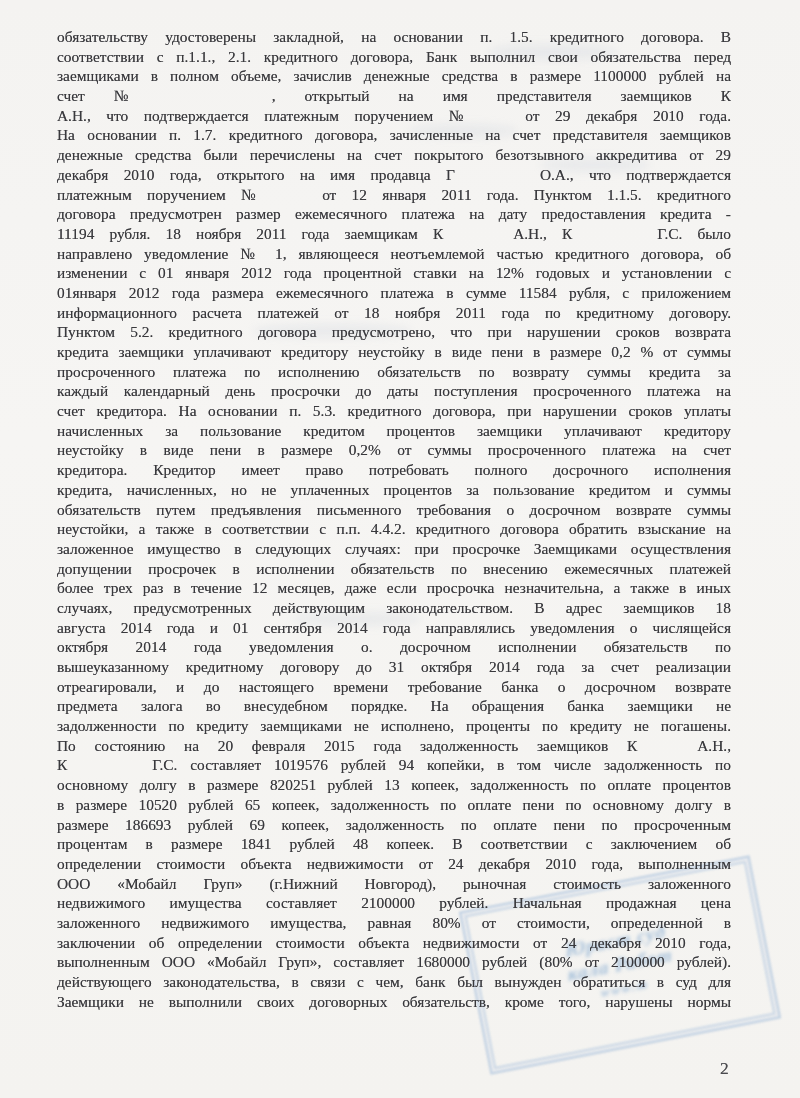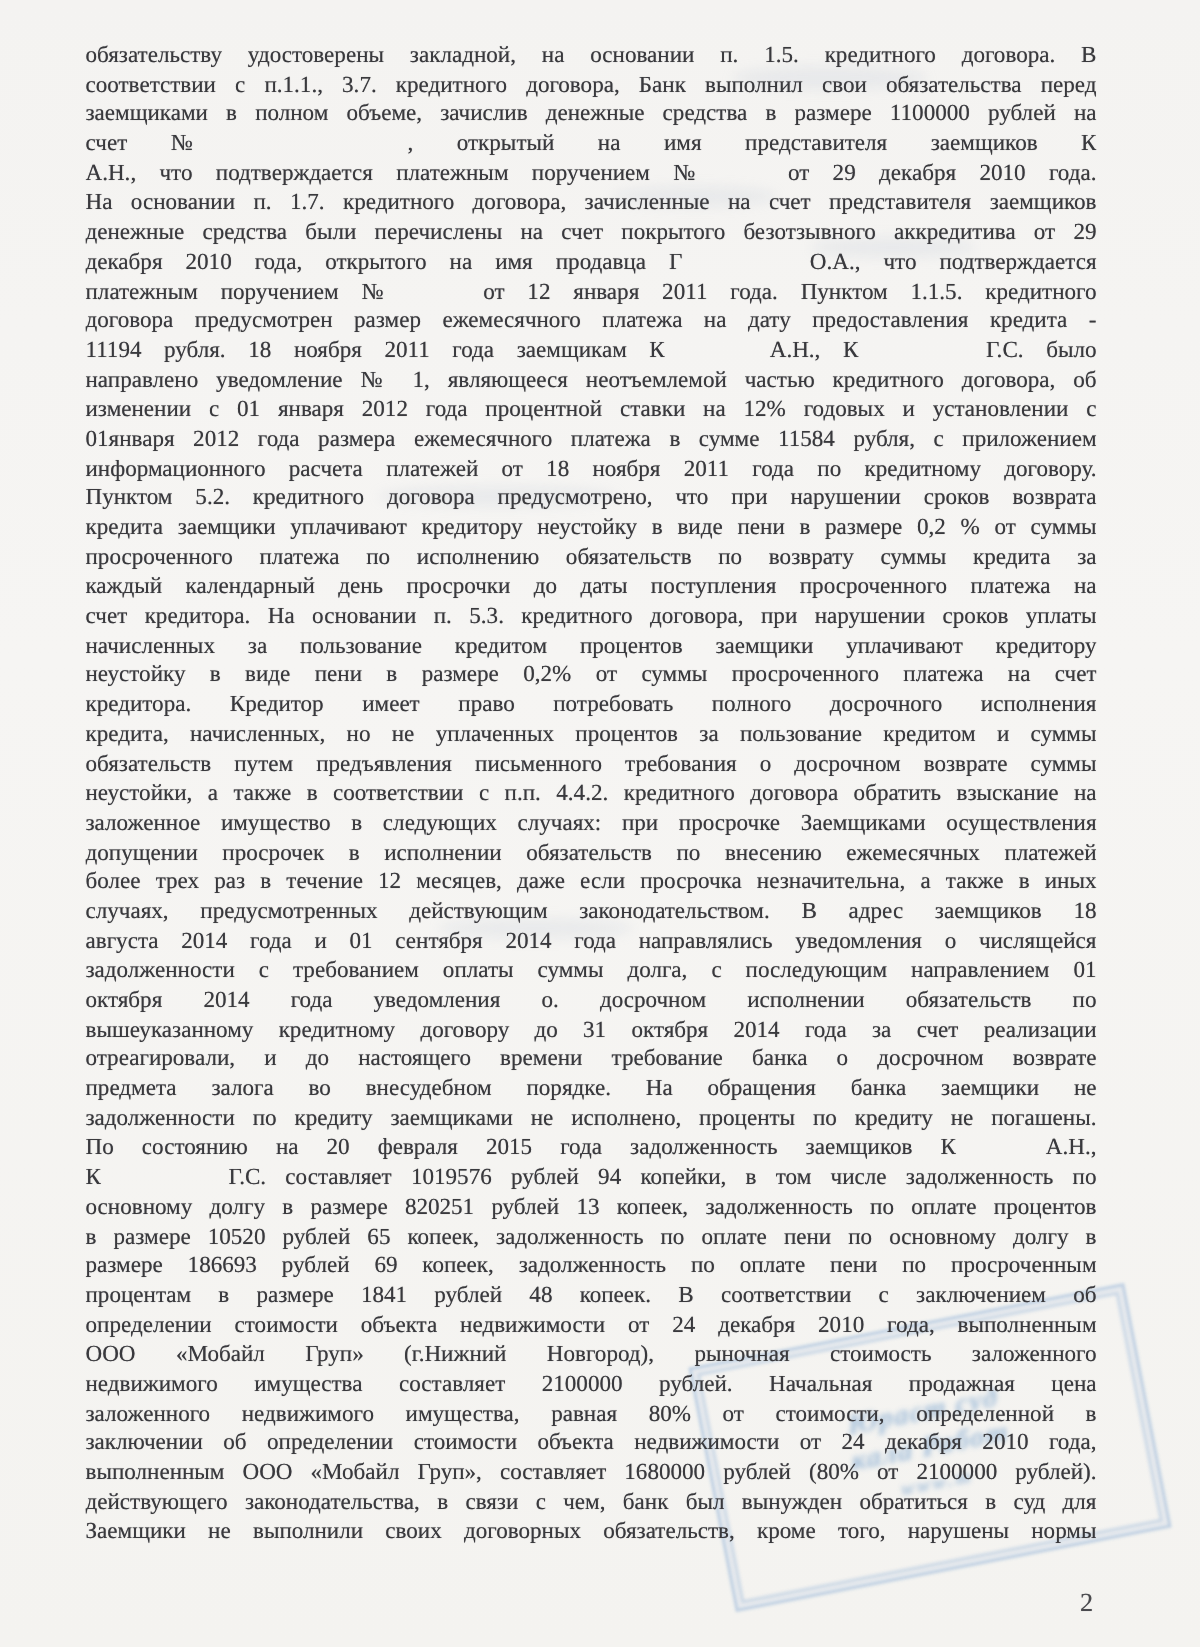--- a/index.html
+++ b/index.html
@@ -61,21 +61,21 @@
 <div class="smudge" style="left:292px;top:612px;width:130px;height:14px;"></div>
 
 <div class="watermark">
   <span>Юраст суд</span>
   <span>кала Работ</span>
   <span class="small">www.m</span>
 </div>
 
 <div class="doc">
     <div class="line">обязательству удостоверены закладной, на основании п. 1.5. кредитного договора. В</div>
-    <div class="line">соответствии с п.1.1., 3.7. кредитного договора, Банк выполнил свои обязательства перед</div>
+    <div class="line">соответствии с п.1.1., 2.1. кредитного договора, Банк выполнил свои обязательства перед</div>
     <div class="line">заемщиками в полном объеме, зачислив денежные средства в размере 1100000 рублей на</div>
     <div class="line">счет №<span class="gap" style="width: 118px;"></span>, открытый на имя представителя заемщиков К</div>
     <div class="line">А.Н., что подтверждается платежным поручением №<span class="gap" style="width: 50px;"></span>от 29 декабря 2010 года.</div>
     <div class="line">На основании п. 1.7. кредитного договора, зачисленные на счет представителя заемщиков</div>
     <div class="line">денежные средства были перечислены на счет покрытого безотзывного аккредитива от 29</div>
     <div class="line">декабря 2010 года, открытого на имя продавца Г<span class="gap" style="width: 85px;"></span>О.А., что подтверждается</div>
     <div class="line">платежным поручением №<span class="gap" style="width: 55px;"></span>от 12 января 2011 года. Пунктом 1.1.5. кредитного</div>
     <div class="line">договора предусмотрен размер ежемесячного платежа на дату предоставления кредита -</div>
     <div class="line">11194 рубля. 18 ноября 2011 года заемщикам К<span class="gap" style="width: 70px;"></span>А.Н., К<span class="gap" style="width: 85px;"></span>Г.С. было</div>
     <div class="line">направлено уведомление № 1, являющееся неотъемлемой частью кредитного договора, об</div>
@@ -91,21 +91,20 @@
     <div class="line">неустойку в виде пени в размере 0,2% от суммы просроченного платежа на счет</div>
     <div class="line">кредитора. Кредитор имеет право потребовать полного досрочного исполнения</div>
     <div class="line">кредита, начисленных, но не уплаченных процентов за пользование кредитом и суммы</div>
     <div class="line">обязательств путем предъявления письменного требования о досрочном возврате суммы</div>
     <div class="line">неустойки, а также в соответствии с п.п. 4.4.2. кредитного договора обратить взыскание на</div>
     <div class="line">заложенное имущество в следующих случаях: при просрочке Заемщиками осуществления</div>
     <div class="line">допущении просрочек в исполнении обязательств по внесению ежемесячных платежей</div>
     <div class="line">более трех раз в течение 12 месяцев, даже если просрочка незначительна, а также в иных</div>
     <div class="line">случаях, предусмотренных действующим законодательством. В адрес заемщиков 18</div>
     <div class="line">августа 2014 года и 01 сентября 2014 года направлялись уведомления о числящейся</div>
-    <div class="line">задолженности с требованием оплаты суммы долга, с последующим направлением 01</div>
     <div class="line">октября 2014 года уведомления о. досрочном исполнении обязательств по</div>
     <div class="line">вышеуказанному кредитному договору до 31 октября 2014 года за счет реализации</div>
     <div class="line">отреагировали, и до настоящего времени требование банка о досрочном возврате</div>
     <div class="line">предмета залога во внесудебном порядке. На обращения банка заемщики не</div>
     <div class="line">задолженности по кредиту заемщиками не исполнено, проценты по кредиту не погашены.</div>
     <div class="line">По состоянию на 20 февраля 2015 года задолженность заемщиков К<span class="gap" style="width: 60px;"></span>А.Н.,</div>
     <div class="line">К<span class="gap" style="width: 85px;"></span>Г.С. составляет 1019576 рублей 94 копейки, в том числе задолженность по</div>
     <div class="line">основному долгу в размере 820251 рублей 13 копеек, задолженность по оплате процентов</div>
     <div class="line">в размере 10520 рублей 65 копеек, задолженность по оплате пени по основному долгу в</div>
     <div class="line">размере 186693 рублей 69 копеек, задолженность по оплате пени по просроченным</div>

